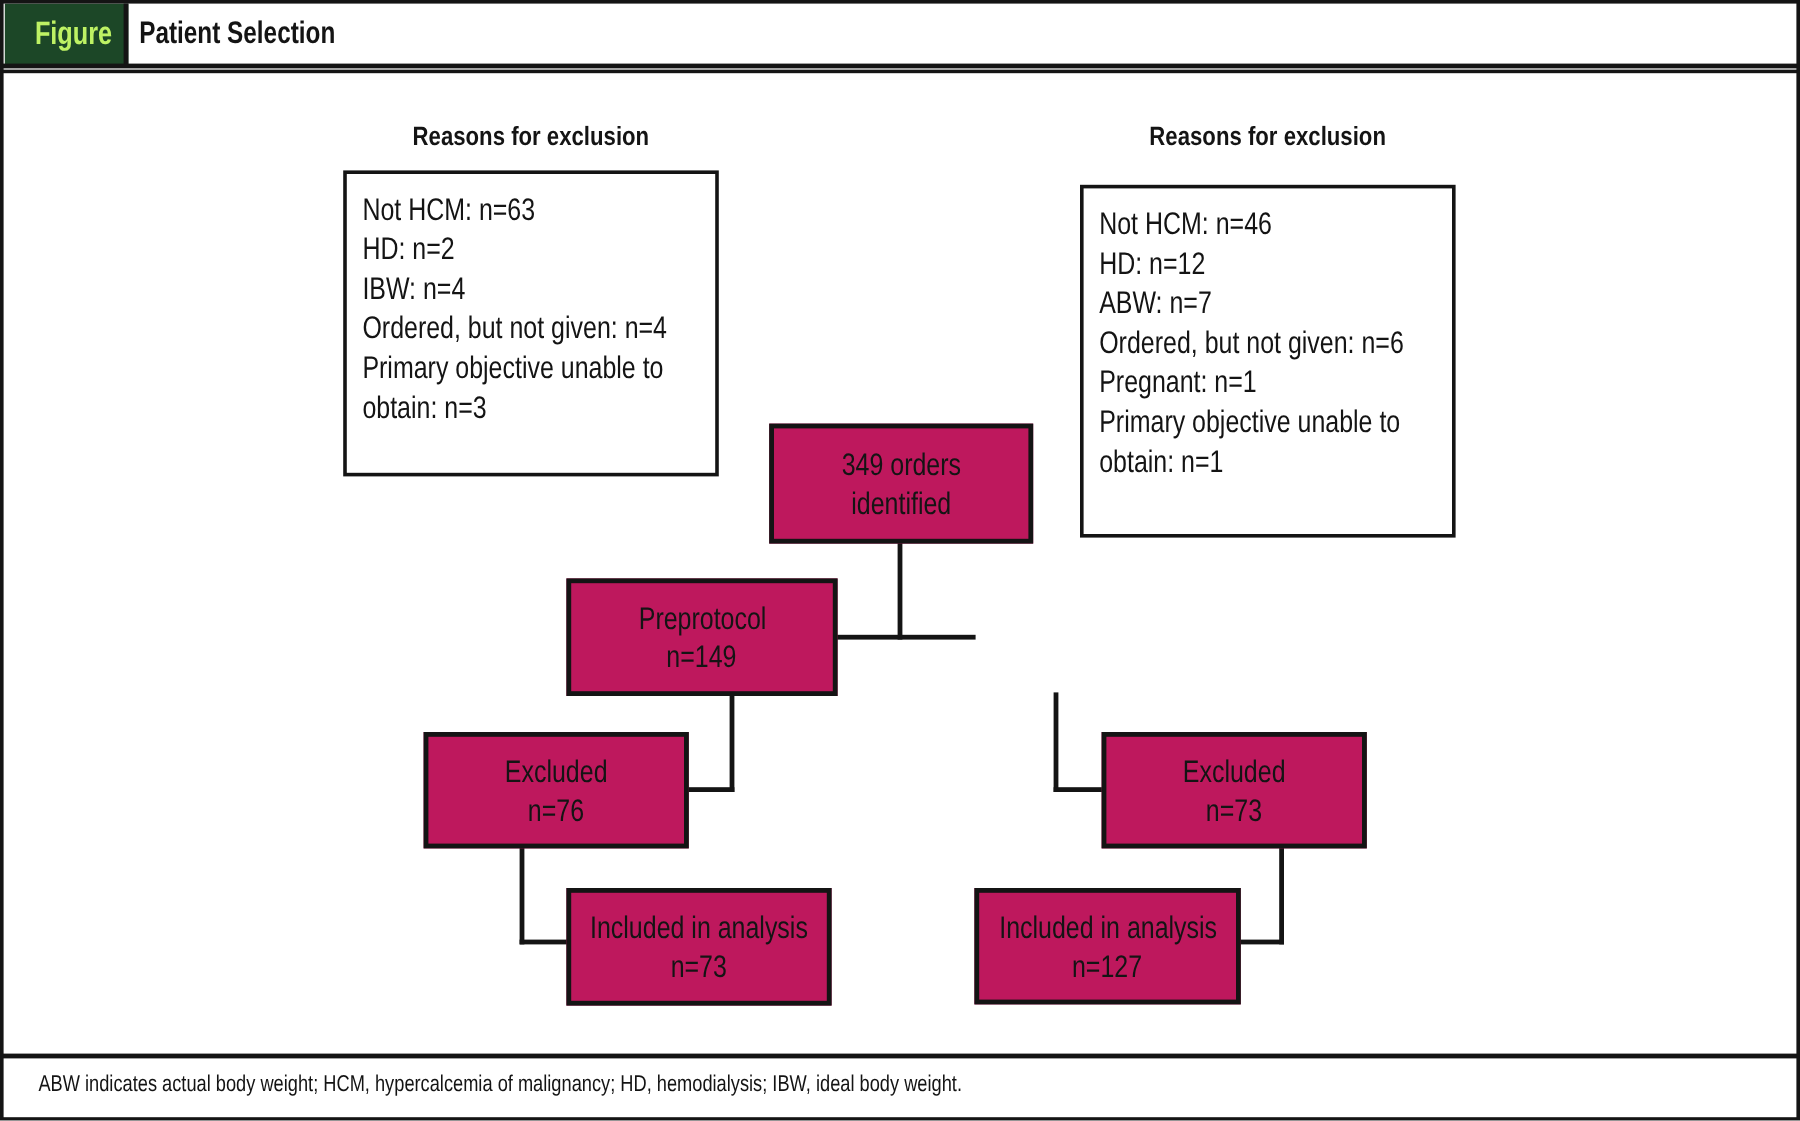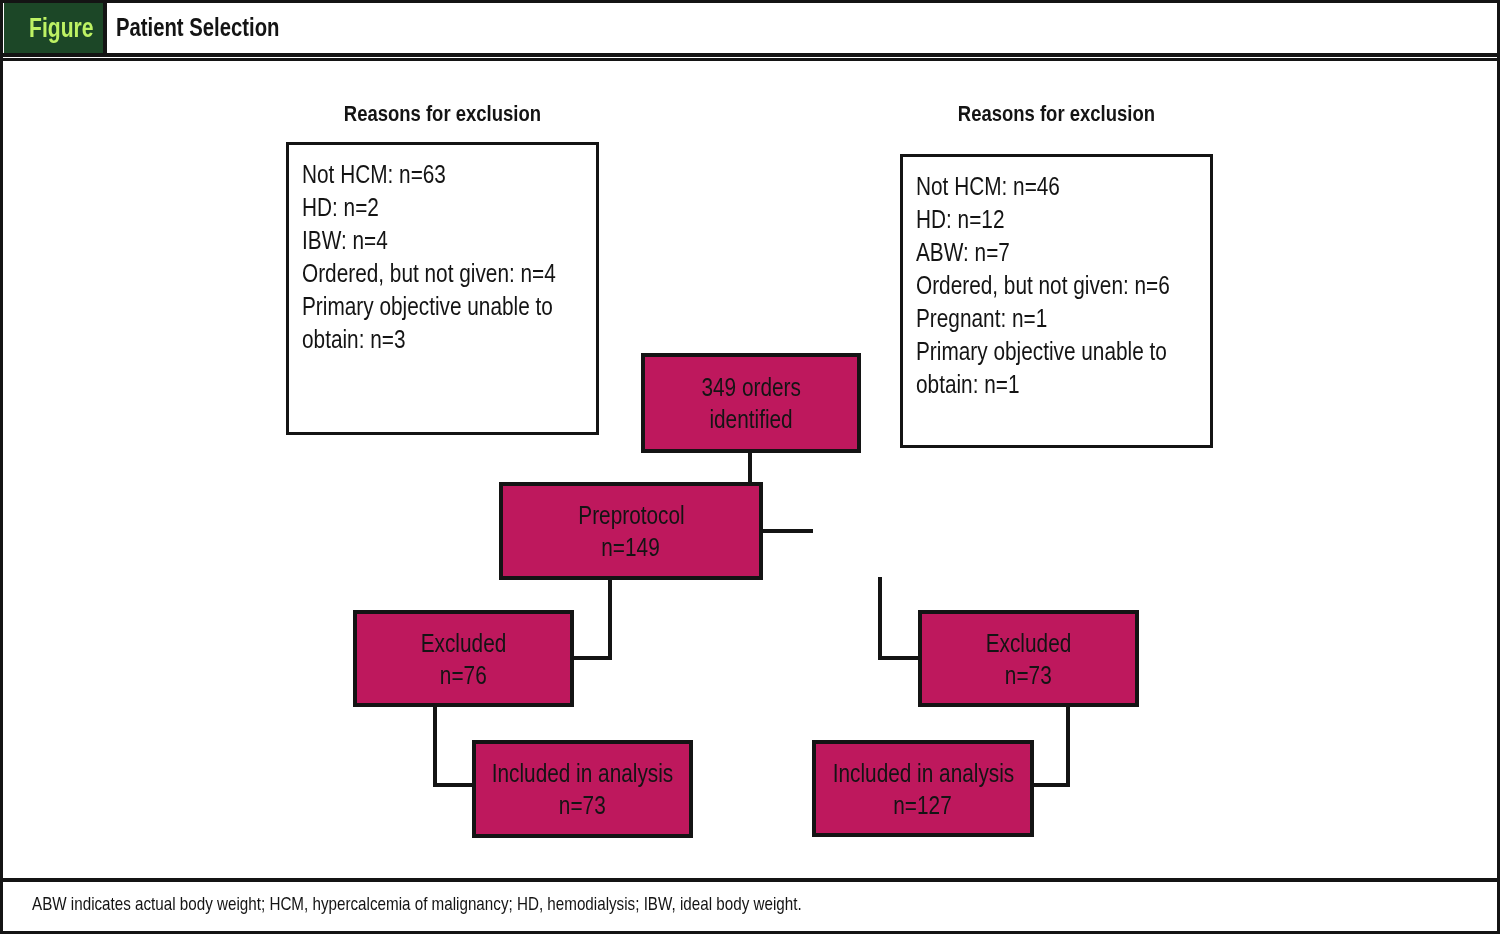--- a/index.html
+++ b/index.html
@@ -91,21 +91,21 @@
   </div>
   <div class="figure-title">
     <span>Patient Selection</span>
   </div>
   <div class="hline" style="left:0; top:53px; width:100%; height:4px;"></div>
   <div class="hline" style="left:0; top:58px; width:100%; height:3px;"></div>
 
   <div class="rhead" style="left:286px;">
     <span>Reasons for exclusion</span>
   </div>
-  <div class="rbox" style="left:286px; top:142px; width:313px; height:293px;">
+  <div class="rbox" style="left:286px; top:142px; width:313px; height:255px;">
     <div class="item">Not HCM: n=63</div>
     <div class="item">HD: n=2</div>
     <div class="item">IBW: n=4</div>
     <div class="item">Ordered, but not given: n=4</div>
     <div class="item">Primary objective unable to obtain: n=3</div>
   </div>
 
   <div class="rhead" style="left:900px;">
     <span>Reasons for exclusion</span>
   </div>
@@ -126,21 +126,21 @@
   <div class="hline" style="left:433px; top:783px; width:43px; height:4px;"></div>
   <div class="vline" style="left:878px; top:577px; width:4px; height:83px;"></div>
   <div class="hline" style="left:878px; top:656px; width:44px; height:4px;"></div>
   <div class="vline" style="left:1066px; top:704px; width:4px; height:83px;"></div>
   <div class="hline" style="left:1029px; top:783px; width:41px; height:4px;"></div>
 
   <div class="fbox" style="left:641px; top:353px; width:220px; height:100px;">
     <span>349 orders</span>
     <span>identified</span>
   </div>
-  <div class="fbox" style="left:499px; top:482px; width:264px; height:98px;">
+  <div class="fbox" style="left:472px; top:482px; width:226px; height:98px;">
     <span>Preprotocol</span>
     <span>n=149</span>
   </div>
   <div class="fbox" style="left:353px; top:610px; width:221px; height:97px;">
     <span>Excluded</span>
     <span>n=76</span>
   </div>
   <div class="fbox" style="left:918px; top:610px; width:221px; height:97px;">
     <span>Excluded</span>
     <span>n=73</span>

